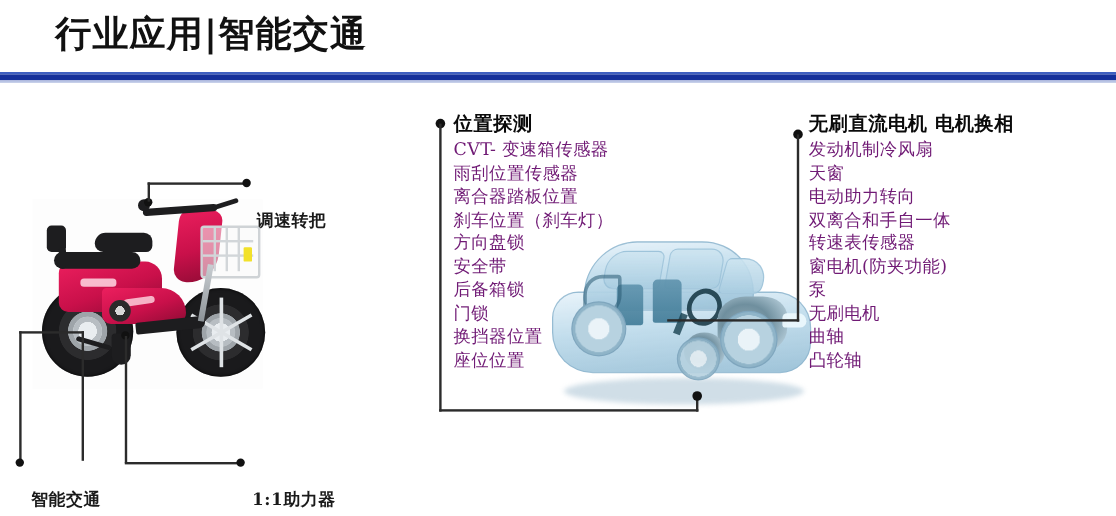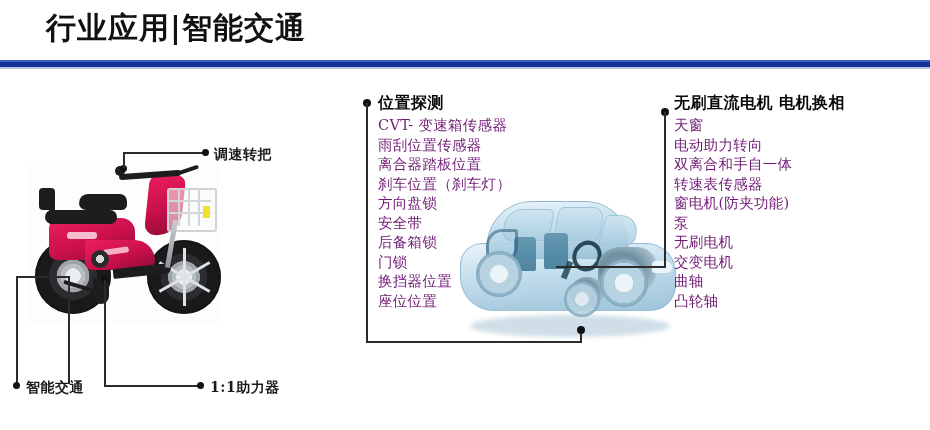--- a/index.html
+++ b/index.html
@@ -49,21 +49,21 @@
   .car-eng{background:radial-gradient(ellipse at 40% 45%,#8fa8b4 0%,#6f8f9e 40%,#aac3d0 75%,rgba(170,200,215,.6) 100%);border-radius:40% 35% 45% 30%;}
   .car-seat{background:linear-gradient(180deg,#5f93ad,#3f7a96);border-radius:4px 4px 2px 2px;opacity:.9;}
   .car-sh{background:rgba(120,160,185,.35);border-radius:50%;filter:blur(2px);}
 
   
   .cl-line{position:absolute;background:#2b2b2b;}
   .cl-dot{position:absolute;width:7px;height:7px;border-radius:50%;background:#111;}
   .cl-text{
     position:absolute;white-space:nowrap;
     font-family:"DejaVu Serif","Liberation Serif",serif;
-    font-size:14px;font-weight:700;color:#1a1a1a;letter-spacing:.5px;
+    font-size:14px;font-weight:700;color:#1a1a1a;letter-spacing:.5px;margin-top:29px;
   }
 
   
   .list-block{position:absolute;}
   .list-head{
     font-family:"DejaVu Sans","Liberation Sans",sans-serif;
     font-size:16px;font-weight:700;color:#0a0a0a;white-space:nowrap;letter-spacing:.5px;
   }
   .list-items{margin:2px 0 0 0;padding:0;list-style:none;}
   .list-items li{
@@ -196,26 +196,26 @@
     </ul>
   </div>
 
   <div class="conn-dot" style="left:661px;top:108px;"></div>
   <div class="conn" style="left:664px;top:112px;width:2px;height:156px;"></div>
   <div class="conn" style="left:556px;top:266px;width:110px;height:2px;"></div>
 
   <div class="list-block" style="left:674px;top:93px;">
     <div class="list-head">无刷直流电机 电机换相</div>
     <ul class="list-items">
+      <li>发动机制冷风扇</li>
       <li>天窗</li>
       <li>电动助力转向</li>
       <li>双离合和手自一体</li>
       <li>转速表传感器</li>
       <li>窗电机(防夹功能)</li>
       <li>泵</li>
       <li>无刷电机</li>
-      <li>交变电机</li>
       <li>曲轴</li>
       <li>凸轮轴</li>
     </ul>
   </div>
 
 </div>
 
 </body></html>

